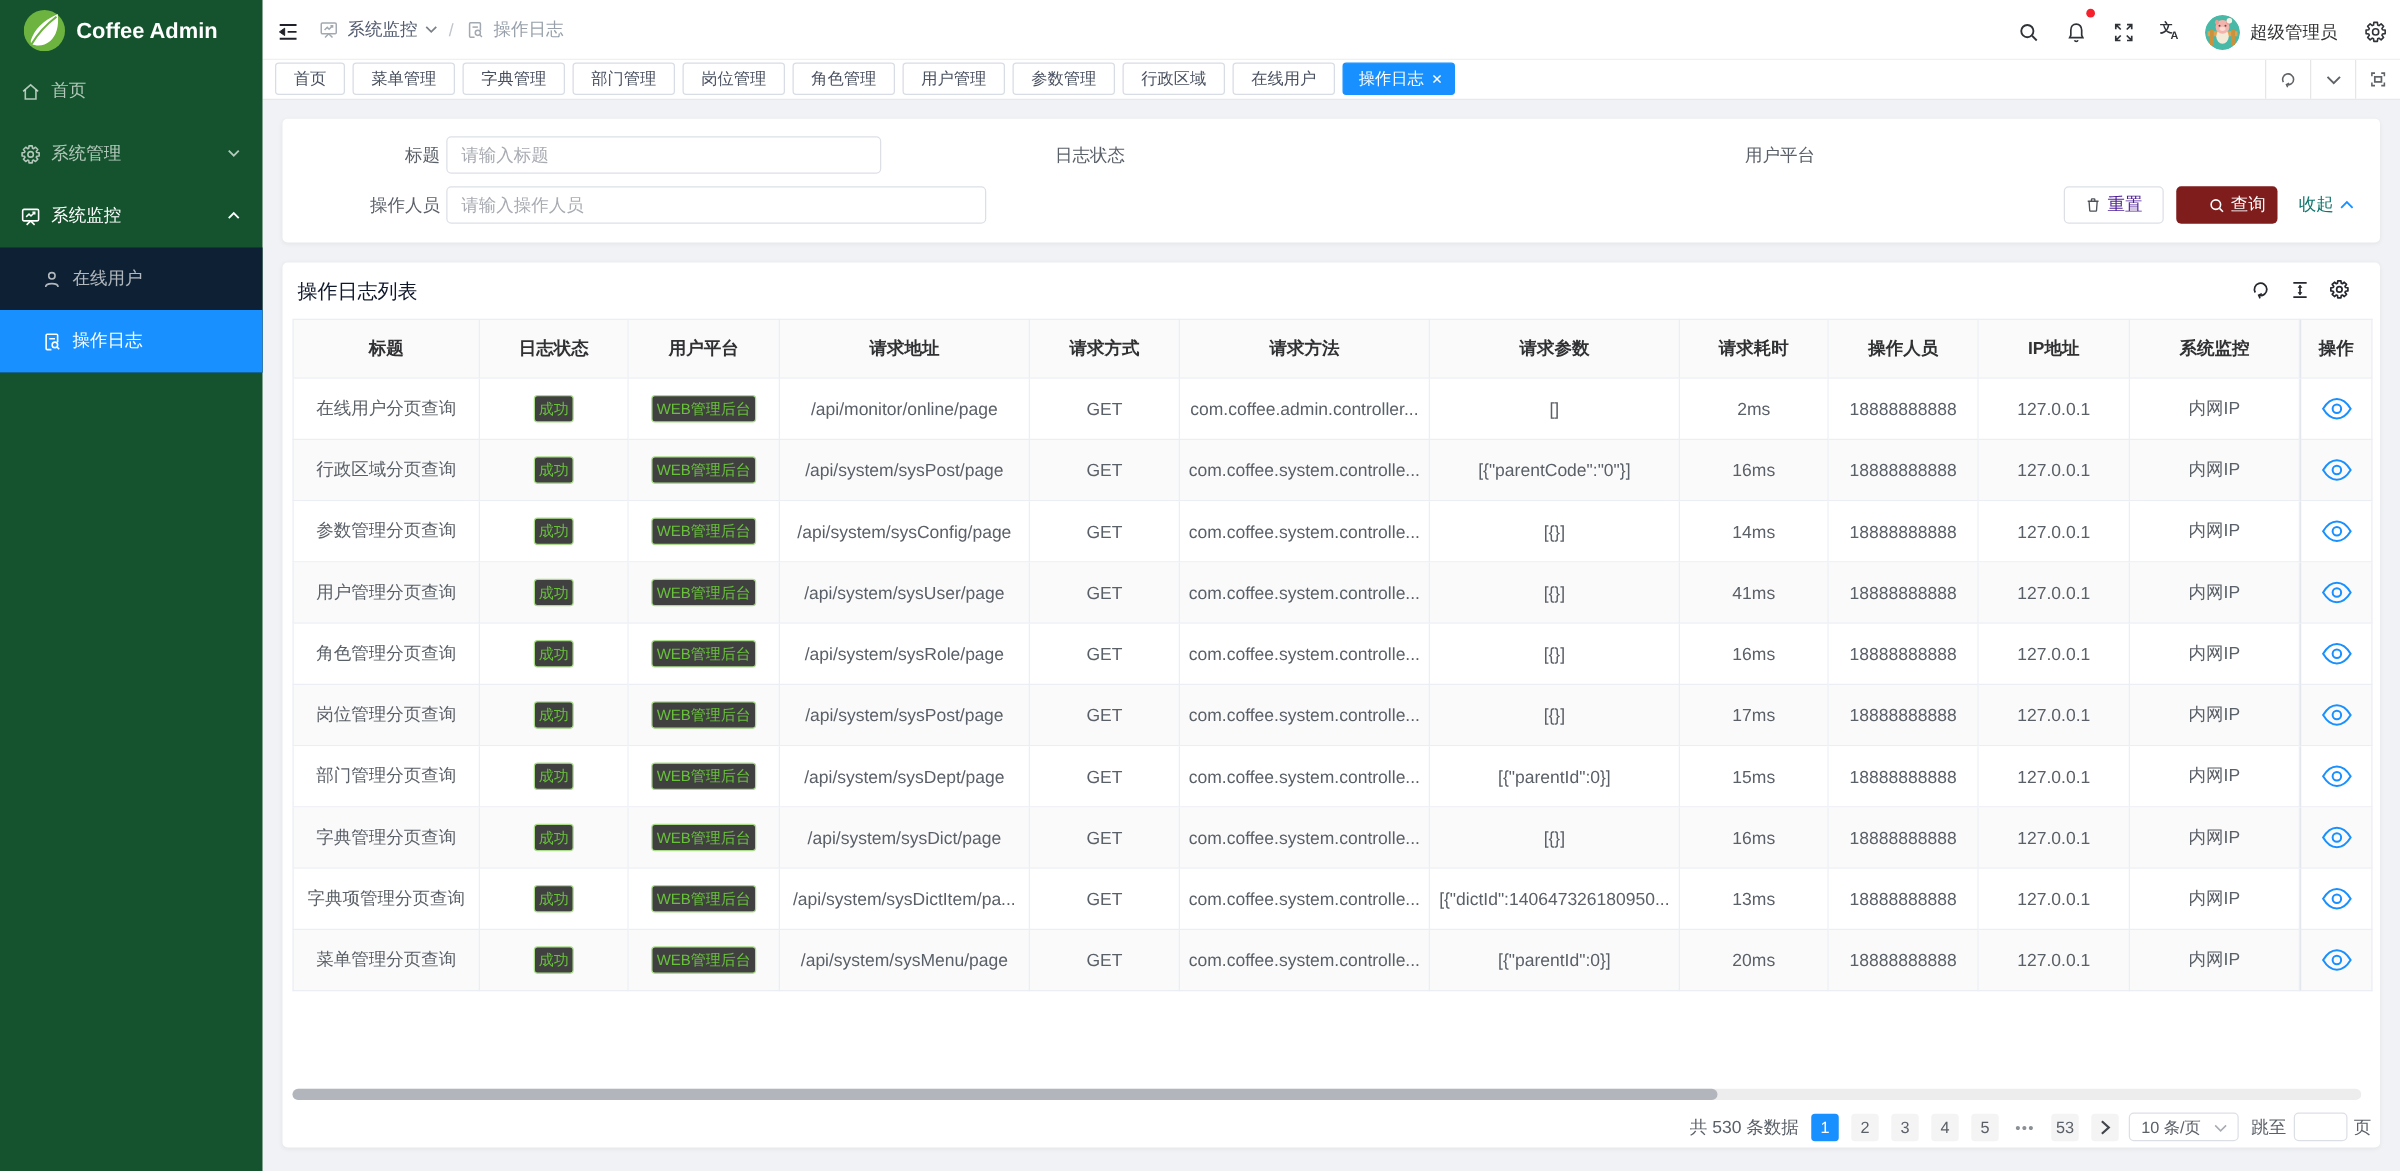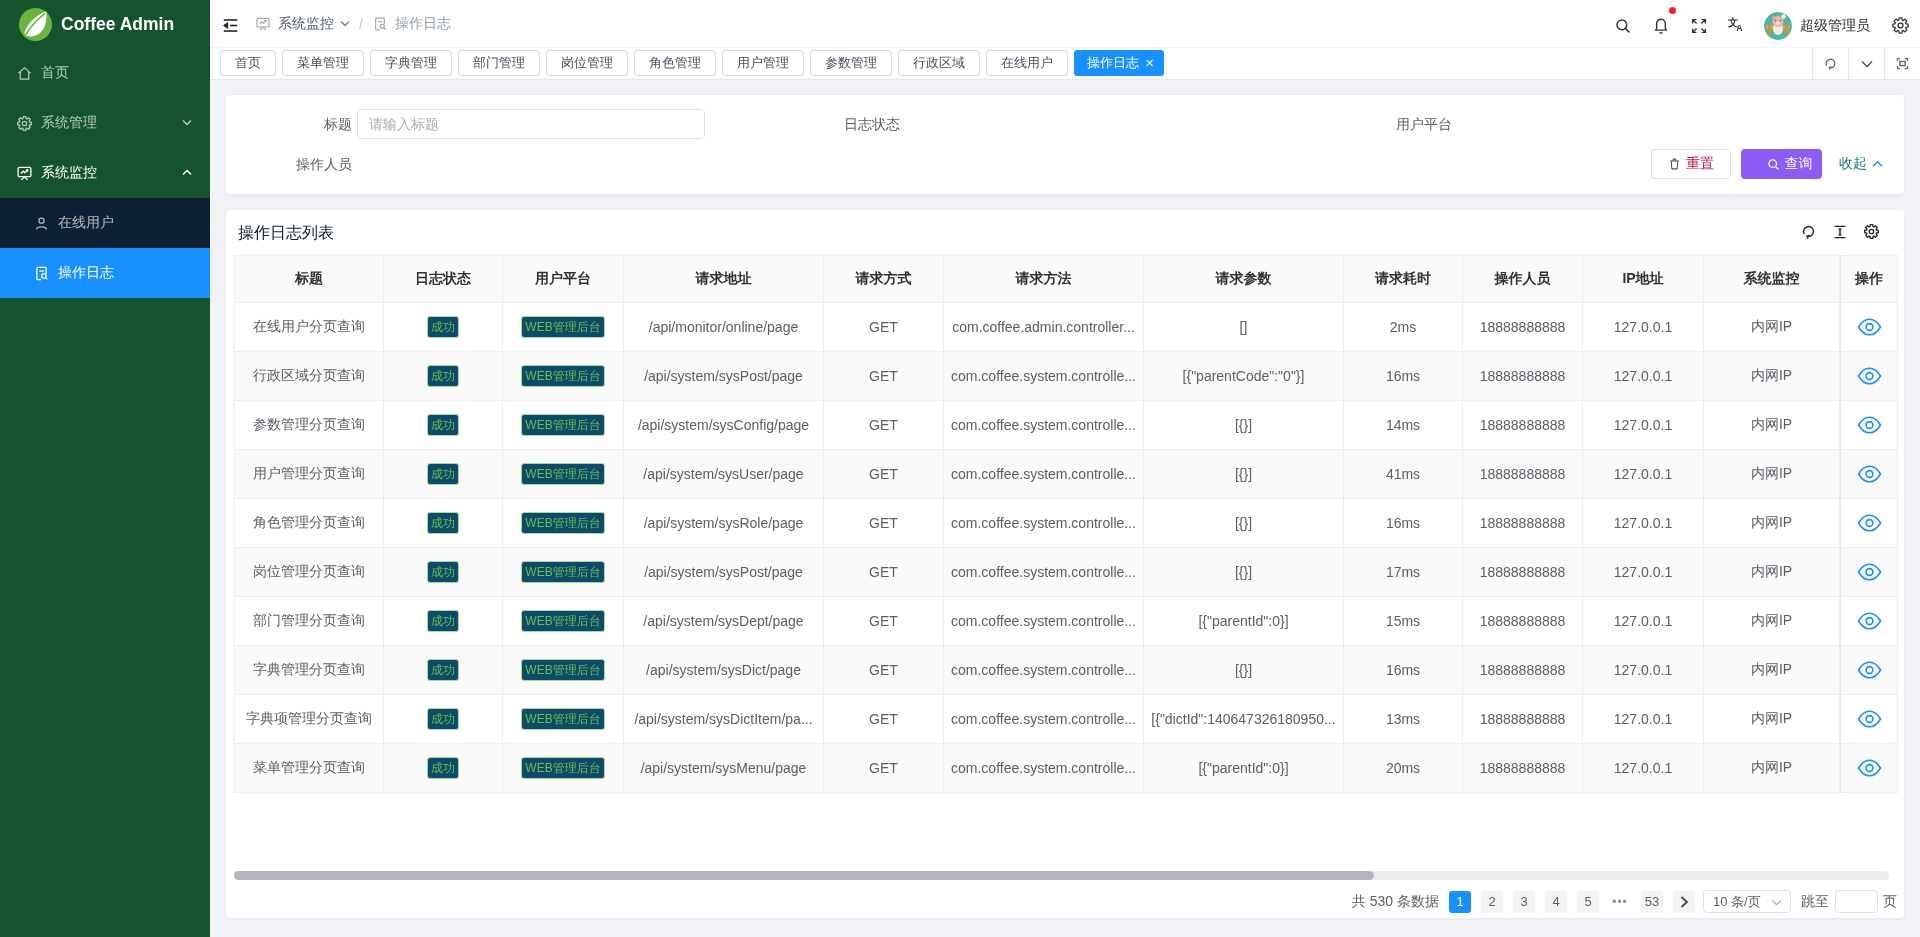--- a/index.html
+++ b/index.html
@@ -40,41 +40,41 @@
 .tctrl{position:absolute;right:0;top:0;height:31px;display:flex;}
 .tcb{width:36px;height:31px;border-left:1px solid #e6e6e6;display:flex;align-items:center;justify-content:center;color:#5f6368;}
 
 #content{position:absolute;left:210px;top:80px;width:1710px;height:857px;background:#f0f2f5;}
 .card{position:absolute;background:#fff;border-radius:4px;box-shadow:0 1px 4px rgba(0,21,41,.06);}
 #fcard{left:16px;top:15px;width:1678px;height:99px;}
 .flabel{position:absolute;height:30px;line-height:30px;font-size:14px;color:#5a6068;text-align:right;}
 .finput{position:absolute;height:30px;border:1px solid #dcdfe6;border-radius:4px;background:#fff;line-height:28px;padding:0 11px;font-size:14px;color:#a8abb2;}
 .fsel .chev{position:absolute;right:10px;top:9px;}
 .btn{position:absolute;height:30px;border-radius:4px;font-size:14px;display:flex;align-items:center;justify-content:center;}
-.btn-plain{border:1px solid #dcdfe6;background:#fff;color:#be185d;}
-.btn-pri{background:#8b5cf6;color:#fff;padding-left:16px;}
+.btn-plain{border:1px solid #dcdfe6;background:#fff;color:#4c1d95;}
+.btn-pri{background:#7f1d1d;color:#fff;padding-left:16px;}
 .btn svg{margin-right:5px;}
 .collapse{position:absolute;color:#0f766e;font-size:14px;height:30px;display:flex;align-items:center;}
 </style>
 </head>
 <body>
 <style>
 
 #tcard{left:16px;top:130px;width:1678px;height:708px;}
 .thead-title{position:absolute;left:12px;top:13px;font-size:16px;color:#0f172a;}
 .hicons{position:absolute;right:24px;top:13px;display:flex;align-items:center;color:#25282e;}
 .hicons .hi{margin-left:15px;}
 .tblwrap{position:absolute;left:8px;top:45px;width:1664px;}
 table{border-collapse:separate;border-spacing:0;table-layout:fixed;width:1664px;font-size:14px;}
 th{height:48px;background:#fafafa;color:#303133;font-weight:bold;font-size:14px;text-align:center;border-bottom:1px solid #ebeef5;border-right:1px solid #ebeef5;border-top:1px solid #ebeef5;padding:0 6px;white-space:nowrap;overflow:hidden;}
 td{height:49px;text-align:center;color:#5a6067;border-bottom:1px solid #ebeef5;border-right:1px solid #ebeef5;padding:0 6px;white-space:nowrap;overflow:hidden;background:#fff;}
 th:first-child,td:first-child{border-left:1px solid #ebeef5;}
 tr.z td{background:#fafafa;}
 td.op,th.op{border-left:1px solid #e4e7ed;}
-.tag{display:inline-block;height:22px;line-height:20px;padding:0 3px;border:1px solid #aadc8a;background:#0c4a6e;color:#67c23a;font-size:12px;border-radius:3px;}
+.tag{display:inline-block;height:22px;line-height:20px;padding:0 3px;border:1px solid #aadc8a;background:#404040;color:#67c23a;font-size:12px;border-radius:3px;}
 .eye{display:inline-block;vertical-align:middle;}
 
 .hscroll{position:absolute;left:8px;top:661px;width:1655px;height:9px;background:#ededed;border-radius:5px;}
 .hthumb{position:absolute;left:0;top:0;width:1140px;height:9px;background:#b2b6bc;border-radius:5px;}
 
 .pager{position:absolute;right:7px;top:680px;height:23px;display:flex;align-items:center;font-size:14px;color:#5a6067;}
 .ptotal{margin-right:0;}
 .pnum{width:22px;height:22px;border-radius:3px;background:#f4f4f5;color:#5a6067;font-size:13px;display:flex;align-items:center;justify-content:center;margin-left:10px;}
 .pnum.pact{background:#1890ff;color:#fff;}
 .pdots{width:22px;height:22px;display:flex;align-items:center;justify-content:center;margin-left:10px;color:#8b9095;letter-spacing:1px;font-size:12px;}
@@ -247,20 +247,21 @@
   </div>
 </div>
 
 <div id="content">
   <div class="card" id="fcard">
     <span class="flabel" style="left:16px;top:14px;width:110px;">标题</span>
     <span class="finput" style="left:131px;top:14px;width:348px;">请输入标题</span>
     <span class="flabel" style="left:560px;top:14px;width:114px;">日志状态</span>
     <span class="flabel" style="left:1112px;top:14px;width:114px;">用户平台</span>
     <span class="flabel" style="left:16px;top:54px;width:110px;">操作人员</span>
+    <span class="finput" style="left:131px;top:54px;width:432px;">请输入操作人员</span>
     <span class="btn btn-plain" style="left:1425px;top:54px;width:80px;"><svg width="13" height="14" viewBox="0 0 24 24" fill="none" stroke="#4d5258" stroke-width="2">
           <path d="M4 6.5 H20 M9.5 6.5 V4 a1 1 0 0 1 1-1 H13.5 a1 1 0 0 1 1 1 V6.5 M6 6.5 L7 20 a1 1 0 0 0 1 1 H16 a1 1 0 0 0 1-1 L18 6.5"></path>
         </svg>重置</span>
     <span class="btn btn-pri" style="left:1515px;top:54px;width:81px;"><svg width="13" height="13" viewBox="0 0 24 24" fill="none" stroke="#fff" stroke-width="2.4">
           <circle cx="10.5" cy="10.5" r="7"></circle>
           <path d="M16 16 L21 21"></path>
         </svg>查询</span>
     <span class="collapse" style="left:1613px;top:54px;">收起<svg style="margin-left:5px" width="11" height="8" viewBox="0 0 12 8" fill="none" stroke="#1890ff" stroke-width="1.6">
           <path d="M1 6.5 L6 1.5 L11 6.5"></path>
         </svg></span>

